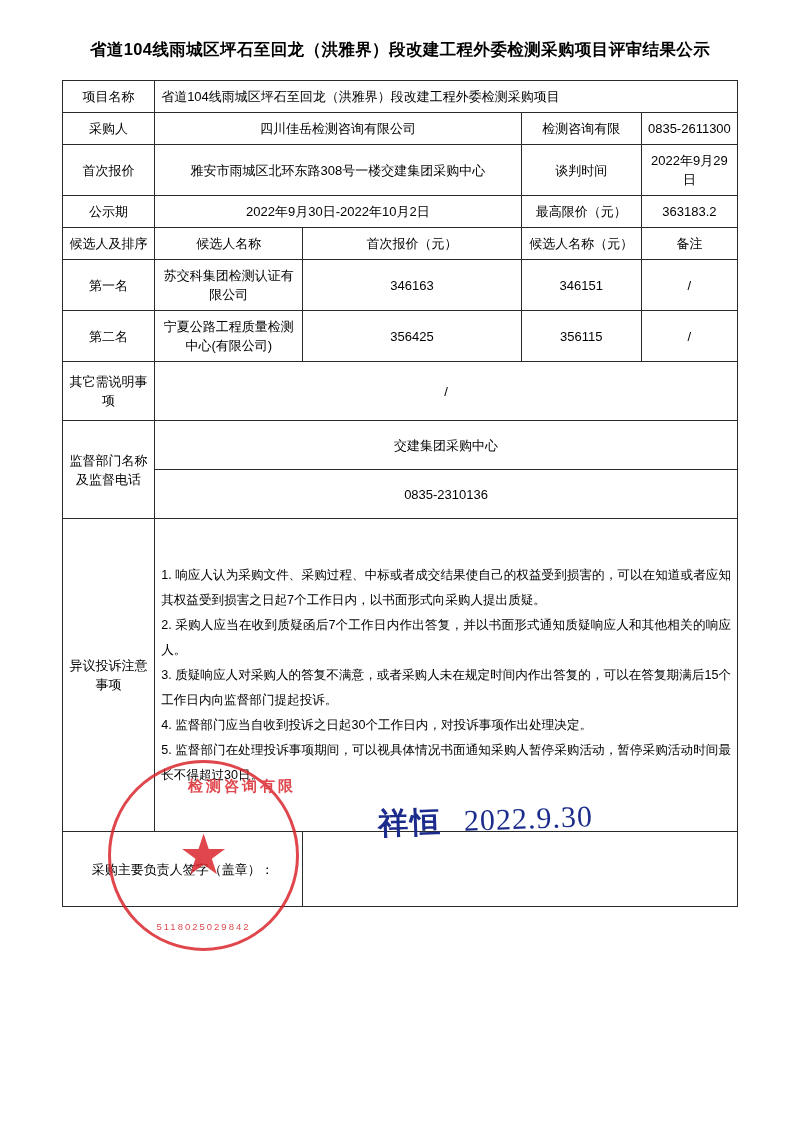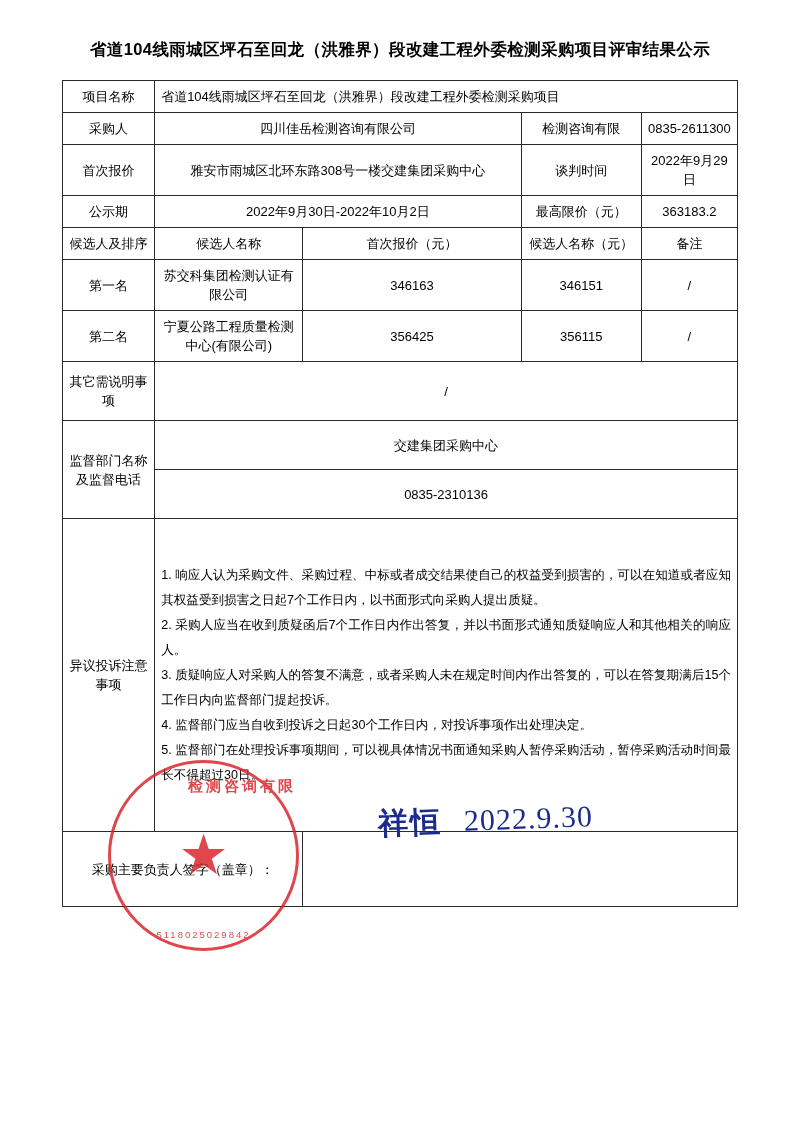--- a/index.html
+++ b/index.html
@@ -120,21 +120,21 @@
     text-align: right;
     color: #d81f26;
     font-size: 15px;
     font-family: "Liberation Sans", sans-serif;
     letter-spacing: 3px;
     font-weight: bold;
   }
   .seal-bottom {
     position: absolute;
     width: 100%;
-    bottom: 8px;
+    bottom: 16px;
     text-align: center;
     color: #d81f26;
     font-size: 9.5px;
     letter-spacing: 2px;
     font-family: "Liberation Sans", sans-serif;
   }
   .handwrite {
     position: absolute;
     left: 378px;
     top: 800px;

